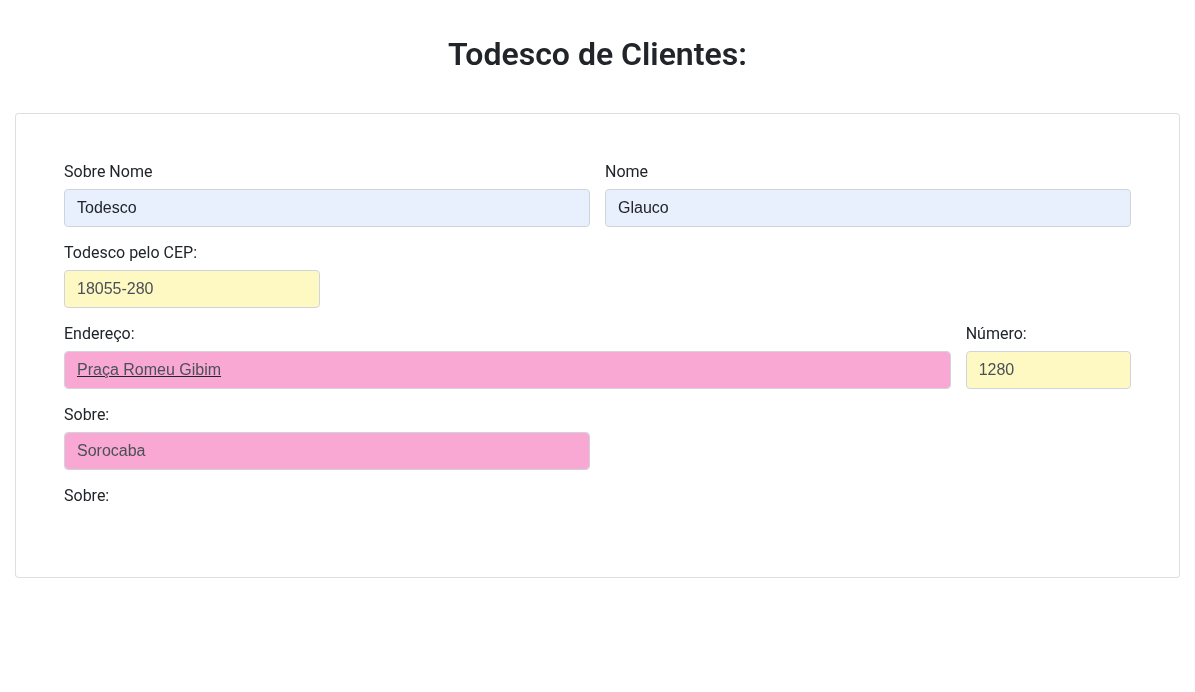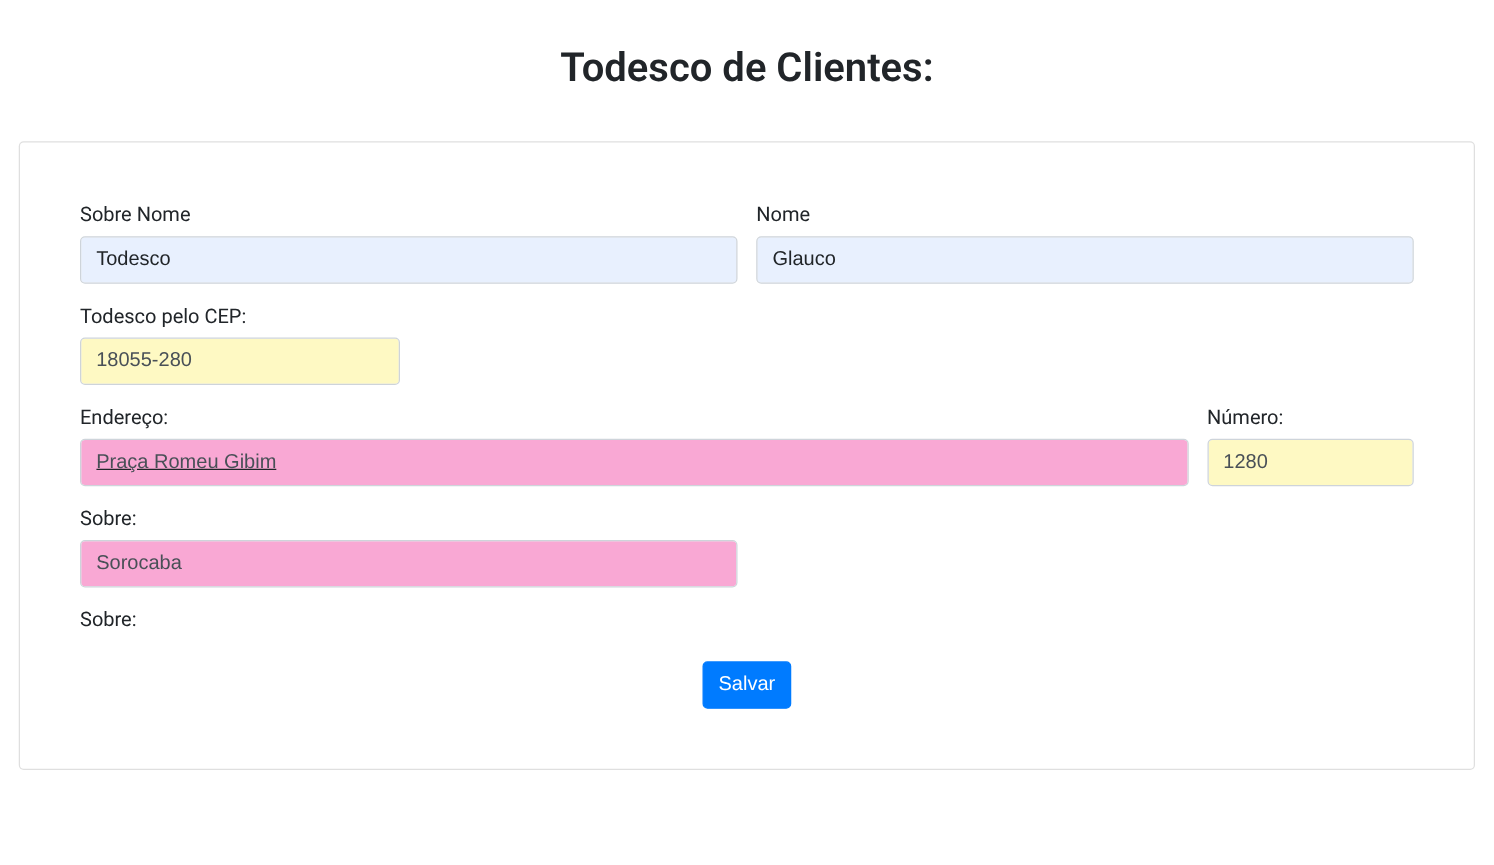--- a/index.html
+++ b/index.html
@@ -164,21 +164,16 @@
       </div>
 
       <div class="row">
         <div class="col-12">
           <div class="form-group state-wrap">
             <label>Sobre:</label>
           </div>
         </div>
       </div>
 
-      <div class="row">
-        <div class="col-12 text-center">
-          <button type="submit" class="btn btn-primary">Salvar</button>
-        </div>
-      </div>
 
     </form>
   </div>
 </div>
 
 </body></html>

